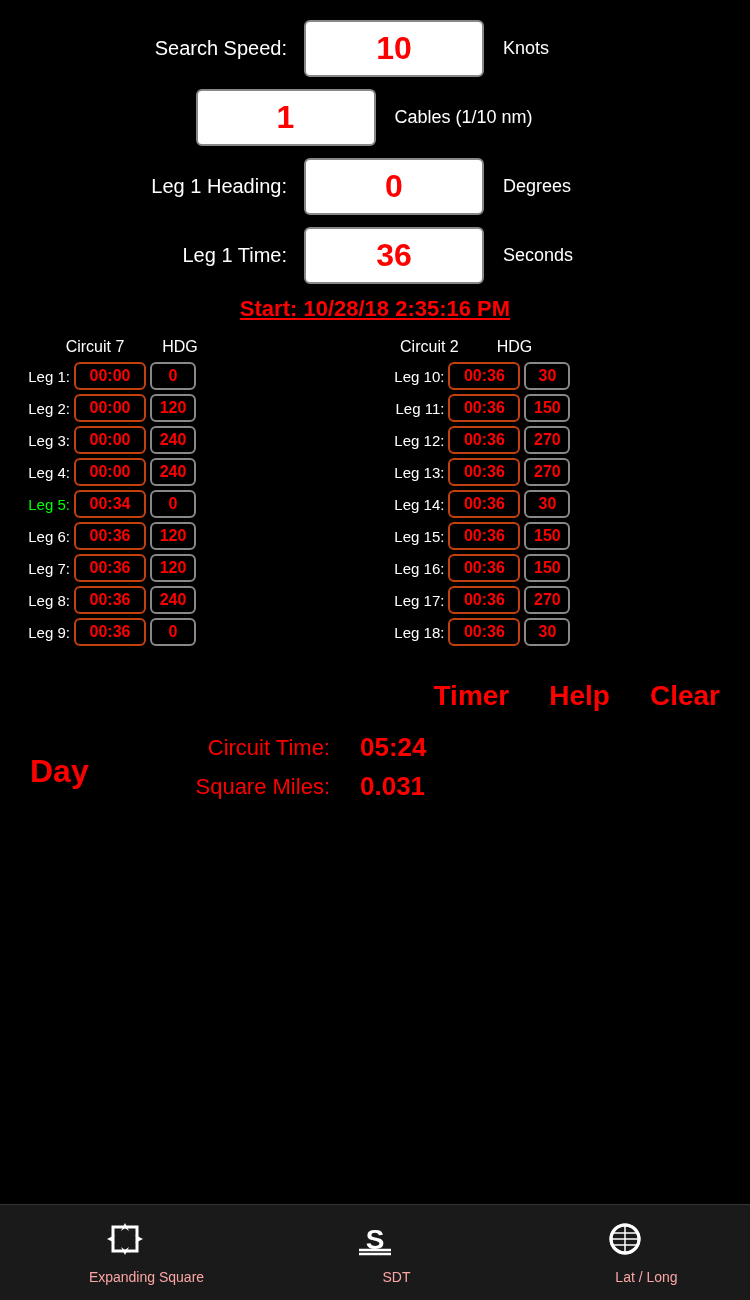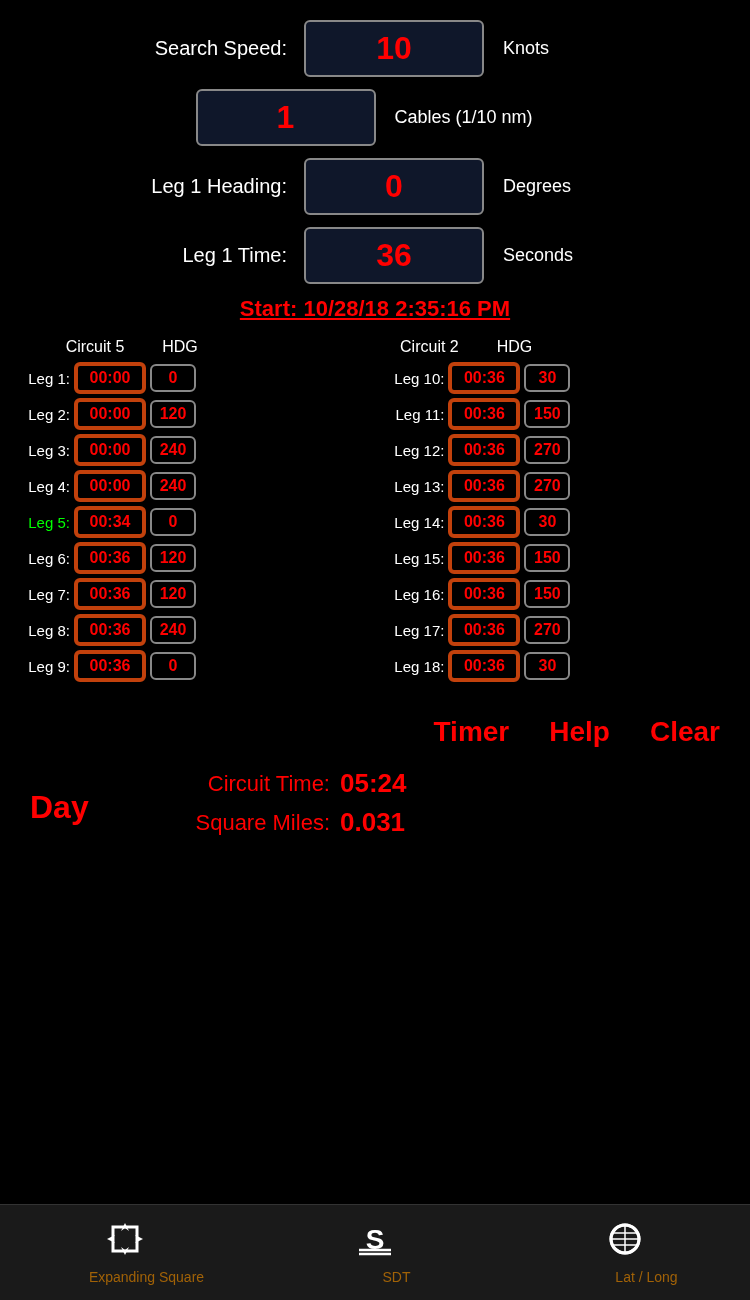--- a/index.html
+++ b/index.html
@@ -28,21 +28,21 @@
 
     .input-label {
       color: #fff;
       font-size: 20px;
       text-align: right;
       min-width: 200px;
       margin-right: 8px;
     }
 
     .red-input {
-      background: #0f172a;
+      background: #ffffff;
       border: 2px solid #888;
       border-radius: 6px;
       color: #ff0000;
       font-size: 32px;
       font-weight: bold;
       text-align: center;
       width: 180px;
       padding: 8px 4px;
     }
 
@@ -109,21 +109,21 @@
       text-align: right;
       margin-right: 4px;
     }
 
     .leg-label.active {
       color: #00ff00;
     }
 
     .time-cell {
       background: #000;
-      border: 4px solid #c2410c;
+      border: 2px solid #c2410c;
       border-radius: 6px;
       color: #ff0000;
       font-size: 16px;
       font-weight: bold;
       text-align: center;
       width: 72px;
       padding: 3px 2px;
       margin-right: 4px;
     }
 
@@ -173,20 +173,21 @@
 
     .stats-values {
       display: flex;
       flex-direction: column;
     }
 
     .stat-row {
       display: flex;
       align-items: center;
       margin-bottom: 8px;
+      gap: 20px;
     }
 
     .stat-label {
       color: #ff0000;
       font-size: 22px;
       margin-right: 10px;
       min-width: 190px;
       text-align: right;
     }
 
@@ -229,21 +230,21 @@
 
     .nav-item.active .nav-label {
       color: #3399ff;
     }
 
     .nav-item.active .nav-icon {
       color: #3399ff;
     }
 
     .nav-item:not(.active) .nav-label {
-      color: #a16207;
+      color: #fca5a5;
       padding-left: 43px;
     }
 
     .nav-item:not(.active) .nav-icon {
       color: #fff;
     }
 
     .right-circuit .circuit-header {
       padding-left: 0;
     }
@@ -275,21 +276,21 @@
     <input class="red-input" value="36" readonly="" style="">
     <span class="unit-label">Seconds</span>
   </div>
 
   <div class="start-time">Start:  10/28/18 2:35:16 PM</div>
 
   <div class="table-container">
 
     <div class="circuit-table">
       <div class="circuit-header">
-        <span class="circuit-title">Circuit 5</span>
+        <span class="circuit-title">Circuit 7</span>
         <span class="hdg-title">HDG</span>
       </div>
       <div class="leg-row">
         <span class="leg-label">Leg 1:</span>
         <span class="time-cell">00:00</span>
         <span class="hdg-cell">0</span>
       </div>
       <div class="leg-row">
         <span class="leg-label">Leg 2:</span>
         <span class="time-cell">00:00</span>

